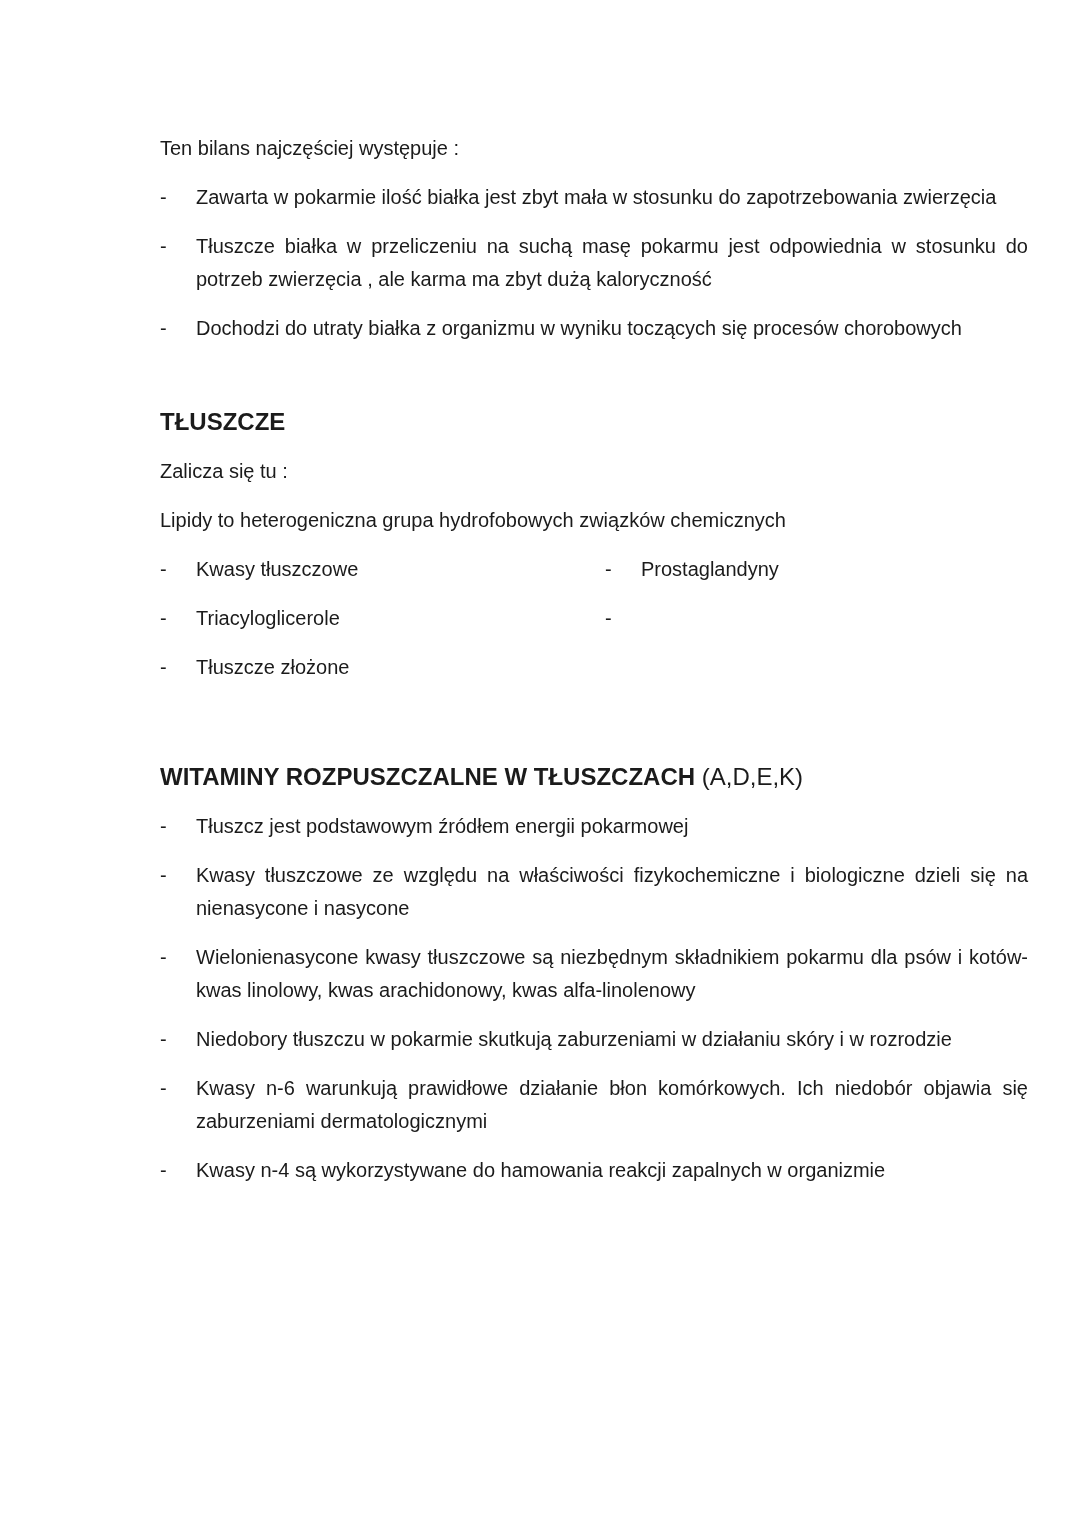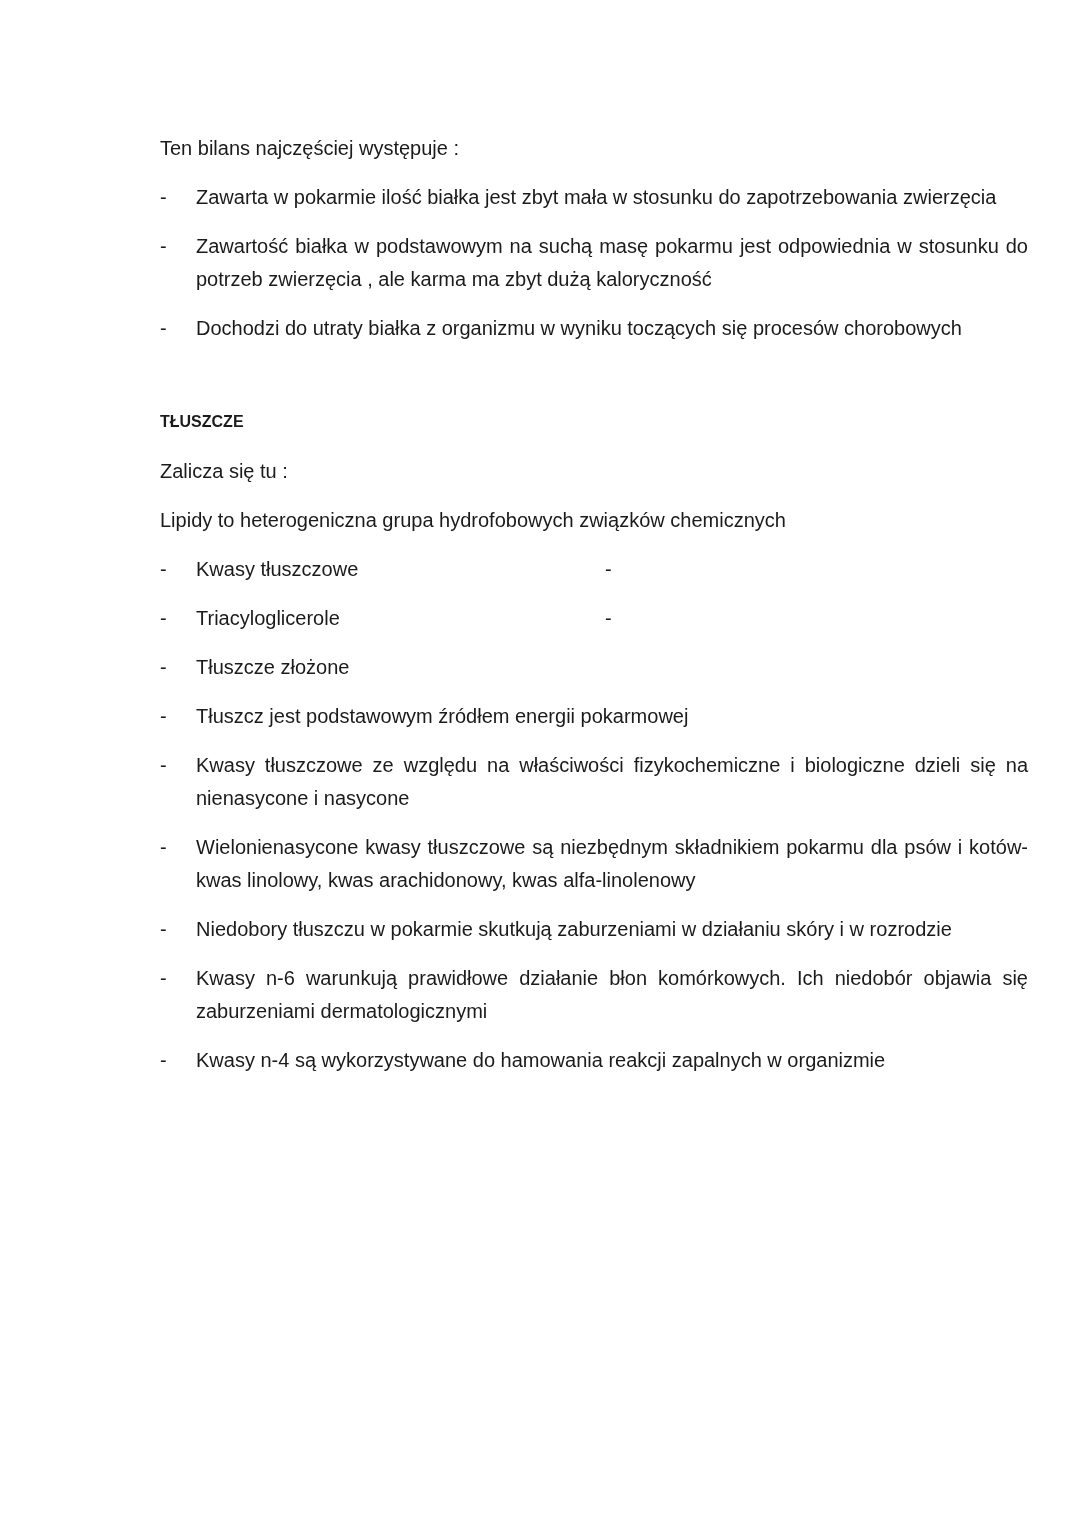--- a/index.html
+++ b/index.html
@@ -31,21 +31,21 @@
       margin: 0 0 16px 0;
     }
     .dash {
       flex: 0 0 36px;
     }
     .btext {
       flex: 1;
       text-align: justify;
     }
     .heading {
-      font-size: 16px;
+      font-size: 24px;
       line-height: 33px;
       font-weight: bold;
       margin: 60px 0 17px 0;
     }
     .heading .normal {
       font-weight: normal;
     }
     .columns {
       display: flex;
     }
@@ -62,21 +62,21 @@
 <div class="page">
 
   <p class="para">Ten bilans najczęściej występuje :</p>
 
   <div class="bullet">
     <span class="dash">-</span>
     <span class="btext">Zawarta w pokarmie ilość białka jest zbyt mała w stosunku do zapotrzebowania zwierzęcia</span>
   </div>
   <div class="bullet">
     <span class="dash">-</span>
-    <span class="btext">Zawartość białka w podstawowym na suchą masę pokarmu jest odpowiednia w stosunku do potrzeb zwierzęcia , ale karma ma zbyt dużą kaloryczność</span>
+    <span class="btext">Tłuszcze białka w przeliczeniu na suchą masę pokarmu jest odpowiednia w stosunku do potrzeb zwierzęcia , ale karma ma zbyt dużą kaloryczność</span>
   </div>
   <div class="bullet">
     <span class="dash">-</span>
     <span class="btext">Dochodzi do utraty białka z organizmu w wyniku toczących się procesów chorobowych</span>
   </div>
 
   <h2 class="heading">TŁUSZCZE</h2>
 
   <p class="para">Zalicza się tu :</p>
   <p class="para">Lipidy to heterogeniczna grupa hydrofobowych związków chemicznych</p>
@@ -92,27 +92,29 @@
         <span class="btext">Triacyloglicerole</span>
       </div>
       <div class="bullet">
         <span class="dash">-</span>
         <span class="btext">Tłuszcze złożone</span>
       </div>
     </div>
     <div class="col-right">
       <div class="bullet">
         <span class="dash">-</span>
+        <span class="btext">Prostaglandyny</span>
       </div>
       <div class="bullet">
         <span class="dash">-</span>
       </div>
     </div>
   </div>
 
+  <h2 class="heading"><span class="bold">WITAMINY ROZPUSZCZALNE W TŁUSZCZACH</span><span class="normal"> (A,D,E,K)</span></h2>
 
   <div class="bullet">
     <span class="dash">-</span>
     <span class="btext">Tłuszcz jest podstawowym źródłem energii pokarmowej</span>
   </div>
   <div class="bullet">
     <span class="dash">-</span>
     <span class="btext">Kwasy tłuszczowe ze względu na właściwości fizykochemiczne i biologiczne dzieli się na nienasycone i nasycone</span>
   </div>
   <div class="bullet">

